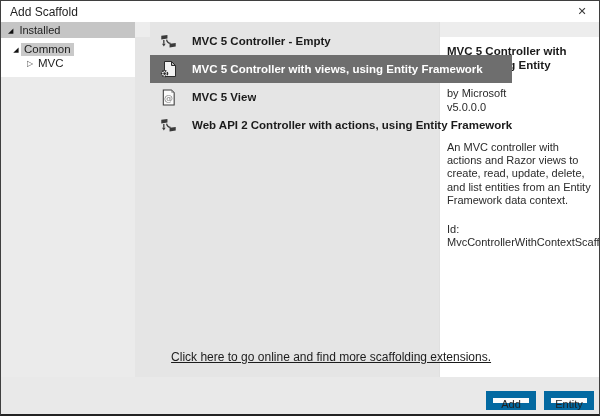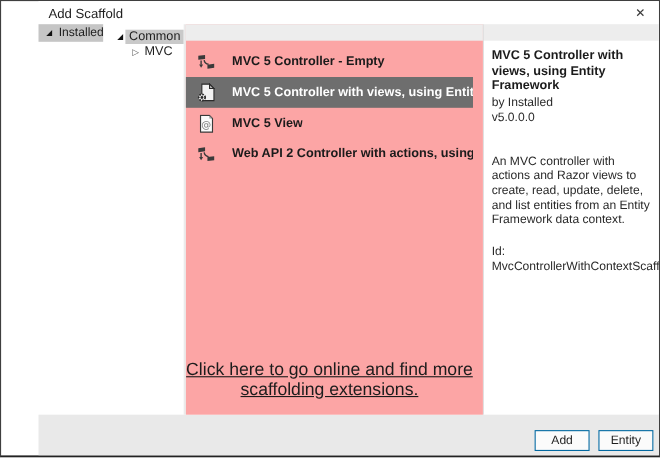--- a/index.html
+++ b/index.html
@@ -7,21 +7,20 @@
   body { font-family:"Liberation Sans","DejaVu Sans",sans-serif; }
 
   .dialog{
     width:600px; height:416px;
     border:1px solid #3f3f3f;
     border-bottom:2px solid #222;
     background:#fff;
     display:flex; flex-direction:column;
     position:relative;
     overflow:hidden;
-    padding-left:34px;
   }
 
   
   .titlebar{
     height:21px; flex:0 0 21px;
     display:flex; align-items:center;
     background:#fff;
     padding-left:9px;
     font-size:12px; color:#1e1e1e;
   }
@@ -30,60 +29,60 @@
     width:34px; height:21px;
     display:flex; align-items:center; justify-content:center;
     font-size:11px; color:#3b3b3b;
     cursor:default;
   }
 
   
   .content{ flex:1; display:flex; min-height:0; }
 
   
-  .sidebar{ width:134px; flex:0 0 134px; display:flex; flex-direction:row; }
+  .sidebar{ width:134px; flex:0 0 134px; display:flex; flex-direction:column; }
   .installed-header{
     height:16px; flex:0 0 16px;
     background:#c5c5c5;
     display:flex; align-items:center;
     padding-left:7px;
     font-size:11px; color:#1e1e1e;
   }
   .installed-header .tri{ font-size:7px; color:#111; margin-right:6px; line-height:1; }
   .tree-box{ background:#fff; padding:5px 0 6px 0; }
   .tree-item{ display:flex; align-items:center; font-size:11.5px; color:#1e1e1e; height:13px; margin-bottom:1px; }
   .tree-item .tri{ font-size:7px; color:#111; width:10px; text-align:center; line-height:1; flex:0 0 10px; }
   .tree-item .tri.hollow{ font-size:8px; color:#555; }
   .tree-item.lvl0{ padding-left:10px; }
   .tree-item.lvl1{ padding-left:24px; }
   .tree-label{ padding:0 3px; line-height:13px; }
   .tree-item.selected .tree-label{ background:#c9c9c9; }
   .sidebar-fill{ flex:1; background:#ebebeb; }
 
   
-  .listcol{ flex:1; display:flex; flex-direction:column; position:relative; background:#fca5a5; min-width:0; }
+  .listcol{ flex:1; display:flex; position:relative; background:#e5e5e5; min-width:0; }
   .topstrip{ height:15px; flex:0 0 15px; background:#ededed; }
   .list-viewport{ flex:1; padding:5px 9px 0 0; position:relative; }
   .scaffold-row{
     height:28px; display:flex; align-items:center;
     padding-left:9px; cursor:default;
   }
   .scaffold-row .ico{ width:19px; height:19px; flex:0 0 19px; display:flex; align-items:center; justify-content:center; }
   .scaffold-row .lbl{
     margin-left:14px;
     font-size:11.5px; font-weight:bold; color:#1b1b1b;
     white-space:nowrap; overflow:hidden;
   }
   .scaffold-row.selected{ background:#6e6e6e; }
   .scaffold-row.selected .lbl{ color:#ffffff; }
 
   .online-link{
     position:absolute; bottom:13px; left:0; right:9px;
     text-align:center;
-    font-size:16px; color:#1c1c1c;
+    font-size:12px; color:#1c1c1c;
     text-decoration:underline;
     cursor:pointer;
   }
 
   
   .details{
     width:160px; flex:0 0 160px;
     border-left:1px solid #e0e0e0;
     display:flex; flex-direction:column;
     background:#fff;
@@ -97,21 +96,21 @@
   
   .footer{
     height:37px; flex:0 0 37px;
     background:#e9e9e9;
     display:flex; justify-content:flex-end; align-items:flex-end;
     padding:0 5px 4px 0; gap:8px;
   }
   .btn{
     width:50px; height:19px;
     background:#fbfbfb;
-    border:1px solid #0369a1;
+    border:7px solid #0369a1;
     font-size:11px; color:#1e1e1e;
     font-family:inherit;
     cursor:default;
   }
 </style>
 </head>
 <body>
 
 <div class="dialog">
 
@@ -196,21 +195,21 @@
         </div>
 
         <div class="online-link">Click here to go online and find more scaffolding extensions.</div>
       </div>
     </div>
 
     <div class="details">
       <div class="topstrip"></div>
       <div class="details-body">
         <div class="details-title">MVC 5 Controller with views, using Entity Framework</div>
-        <div class="details-author">by Installed</div>
+        <div class="details-author">by Microsoft</div>
         <div class="details-version">v5.0.0.0</div>
         <div class="details-desc">An MVC controller with actions and Razor views to create, read, update, delete, and list entities from an Entity Framework data context.</div>
         <div class="details-id">Id: MvcControllerWithContextScaffolder</div>
       </div>
     </div>
 
   </div>
 
   <div class="footer">
     <button class="btn">Add</button>

